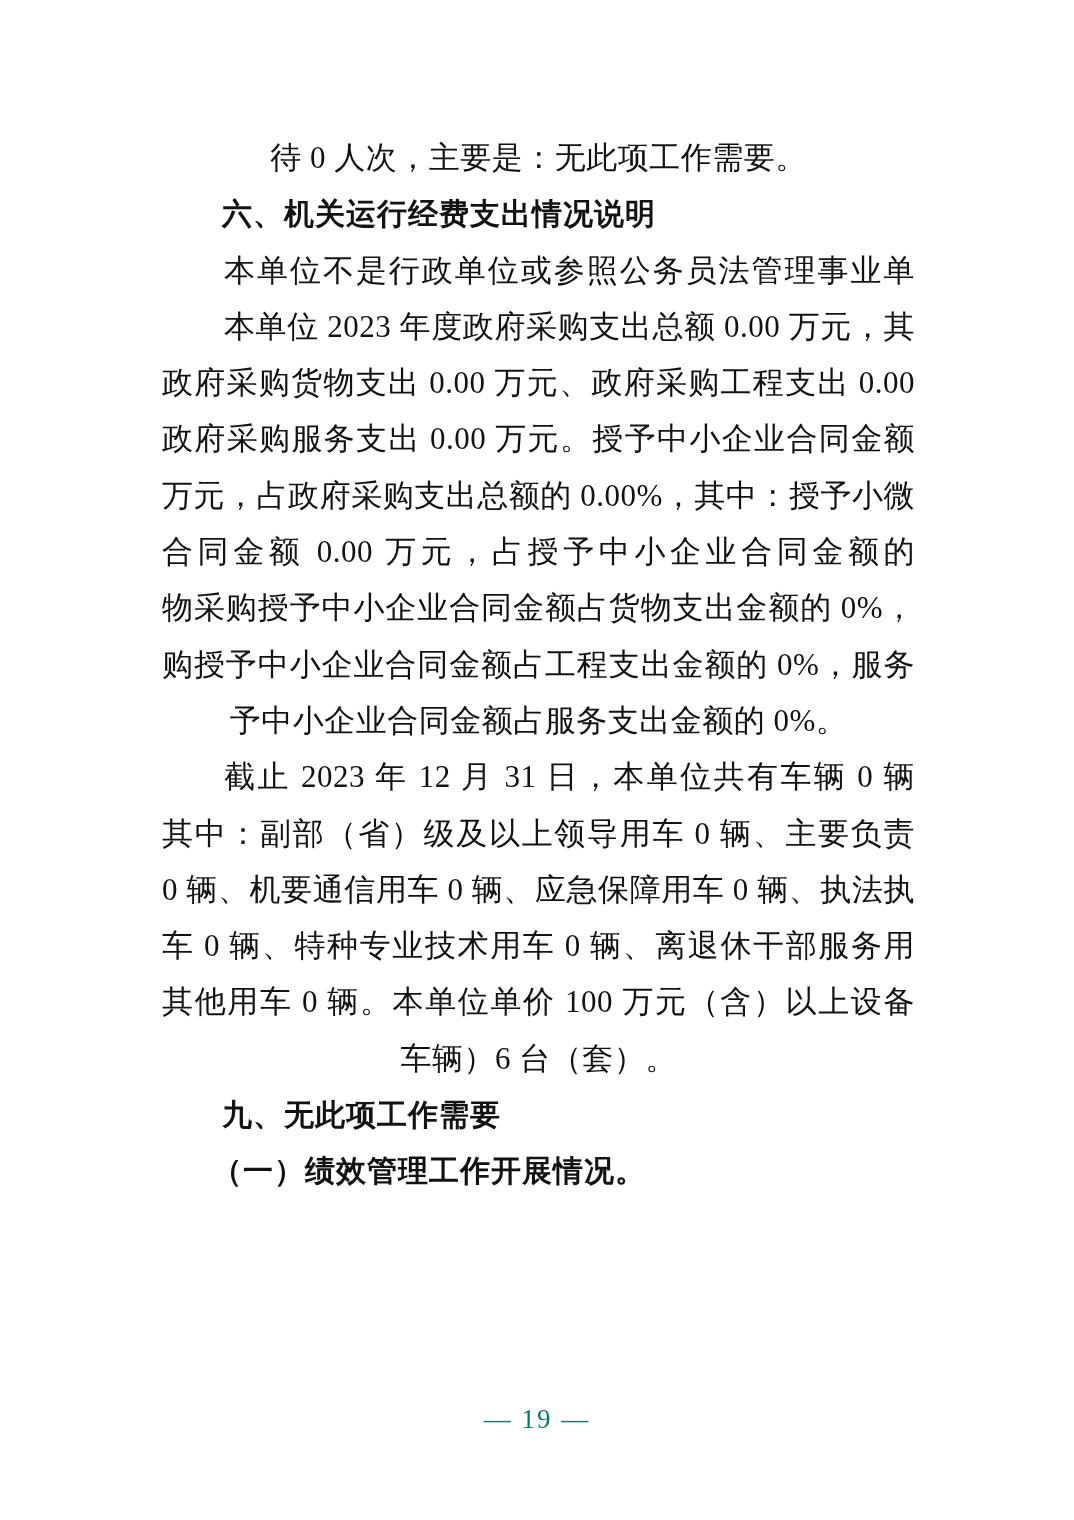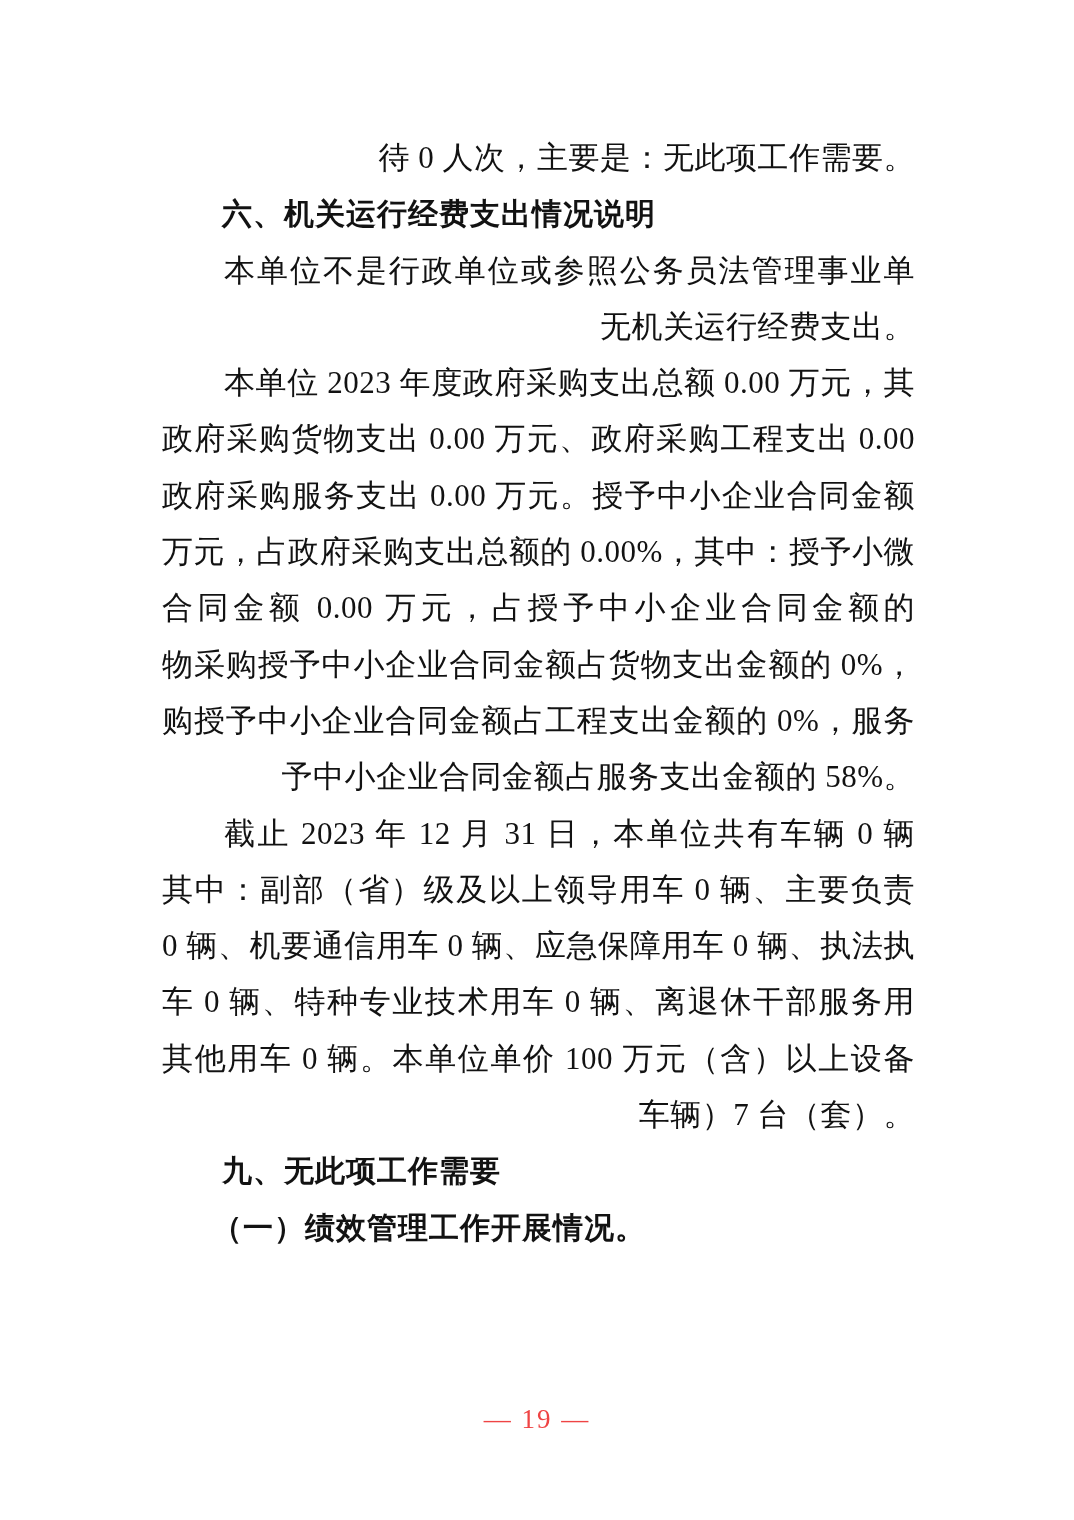--- a/index.html
+++ b/index.html
@@ -30,21 +30,21 @@
   .line {
     height: 56.3px;
     line-height: 56.3px;
     overflow: hidden;
     white-space: normal;
   }
   .line.body {
     font-family: "Liberation Serif", "DejaVu Serif", serif;
     font-size: 31px;
     letter-spacing: 0.5px;
-    text-align: right;
+    text-align: center;
   }
   .line.body.fill {
     text-align: justify;
     text-align-last: justify;
   }
   .line.body.indent {
     text-indent: 62px;
   }
   .line.heading {
     font-family: Liberation Sans, sans-serif;
@@ -61,45 +61,44 @@
     letter-spacing: 1px;
   }
   .footer {
     position: absolute;
     left: 0;
     top: 1404px;
     width: 1074px;
     text-align: center;
     font-family: "Liberation Serif", "DejaVu Serif", serif;
     font-size: 27px;
-    color: #ef4444;
+    color: #0f766e;
     letter-spacing: 2px;
   }
 </style>
 </head>
 <body>
 
 <div class="page">
   <div class="doc-body">
 
   <div class="line body">待 0 人次，主要是：无此项工作需要。</div>
       <div class="line heading">六、机关运行经费支出情况说明</div>
       <div class="line body indent fill">本单位不是行政单位或参照公务员法管理事业单位，故</div>
-      <div class="line body">无机关运行经费支出。</div>
       <div class="line body indent fill">本单位 2023 年度政府采购支出总额 0.00 万元，其中：</div>
       <div class="line body fill">政府采购货物支出 0.00 万元、政府采购工程支出 0.00 万元、</div>
       <div class="line body fill">政府采购服务支出 0.00 万元。授予中小企业合同金额 0.00</div>
       <div class="line body fill">万元，占政府采购支出总额的 0.00%，其中：授予小微企业</div>
       <div class="line body fill">合同金额 0.00 万元，占授予中小企业合同金额的 0.00%。货</div>
       <div class="line body fill">物采购授予中小企业合同金额占货物支出金额的 0%，工程采</div>
       <div class="line body fill">购授予中小企业合同金额占工程支出金额的 0%，服务采购授</div>
-      <div class="line body">予中小企业合同金额占服务支出金额的 58%。</div>
+      <div class="line body">予中小企业合同金额占服务支出金额的 0%。</div>
       <div class="line body indent fill">截止 2023 年 12 月 31 日，本单位共有车辆 0 辆（台），</div>
       <div class="line body fill">其中：副部（省）级及以上领导用车 0 辆、主要负责人用车</div>
       <div class="line body fill">0 辆、机要通信用车 0 辆、应急保障用车 0 辆、执法执勤用</div>
       <div class="line body fill">车 0 辆、特种专业技术用车 0 辆、离退休干部服务用车 0 辆、</div>
       <div class="line body fill">其他用车 0 辆。本单位单价 100 万元（含）以上设备（不含</div>
-      <div class="line body">车辆）7 台（套）。</div>
+      <div class="line body">车辆）6 台（套）。</div>
       <div class="line heading">九、无此项工作需要</div>
       <div class="line heading-serif">（一）绩效管理工作开展情况。</div>
     </div>
   <div class="footer">— 19 —</div>
 </div>
 
 </body></html>

